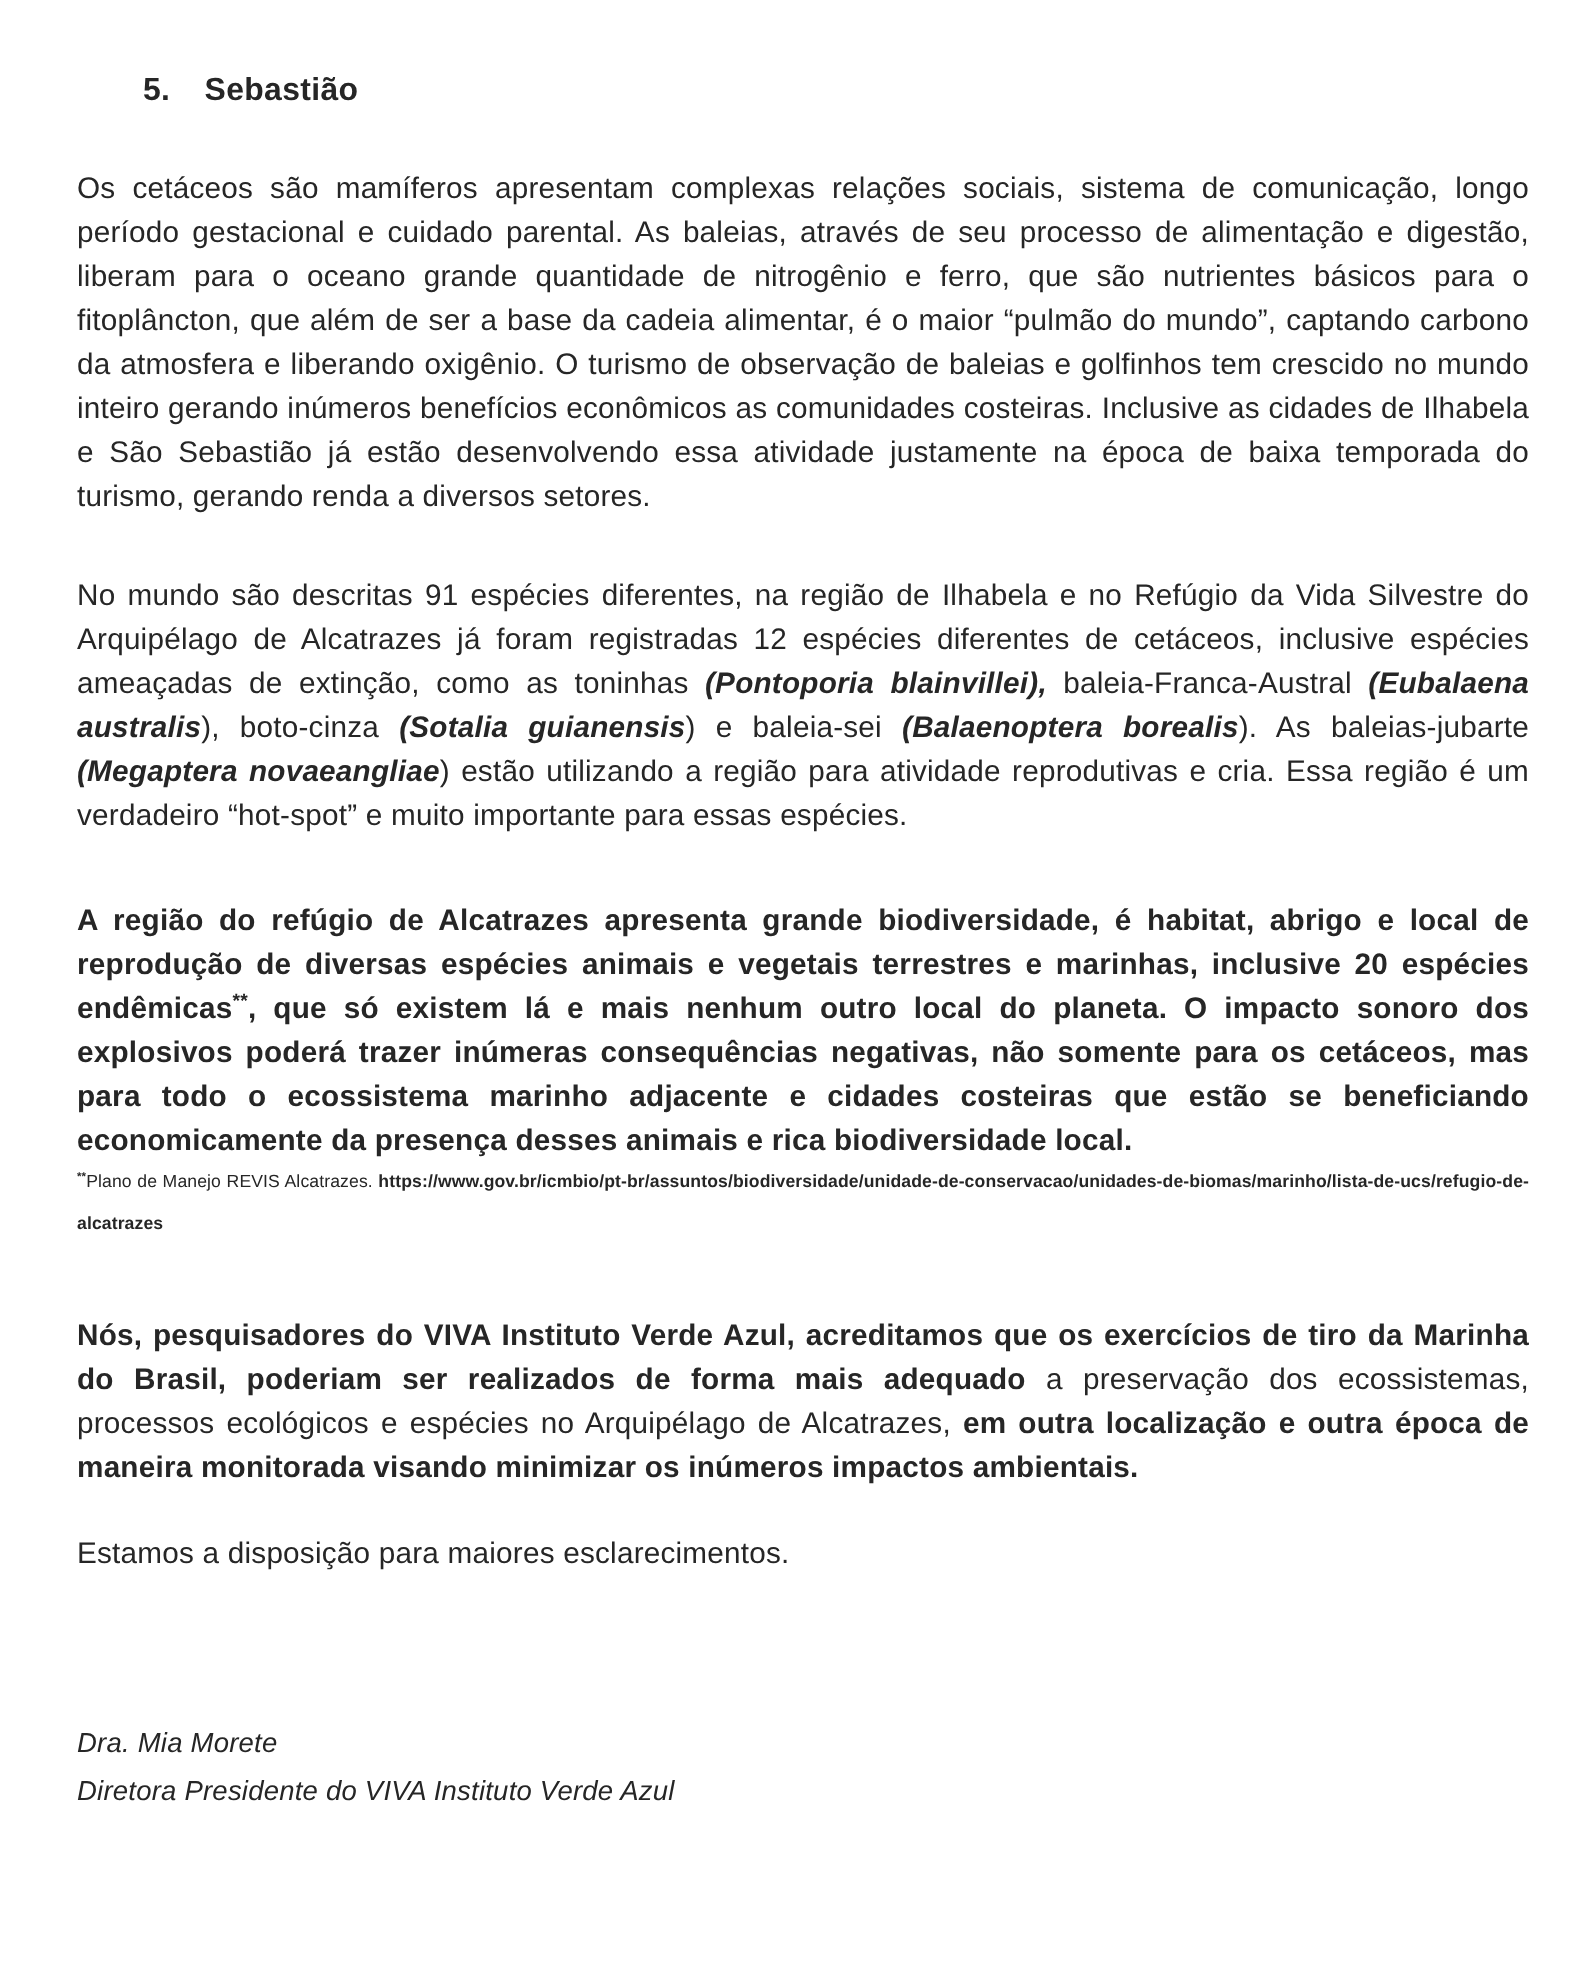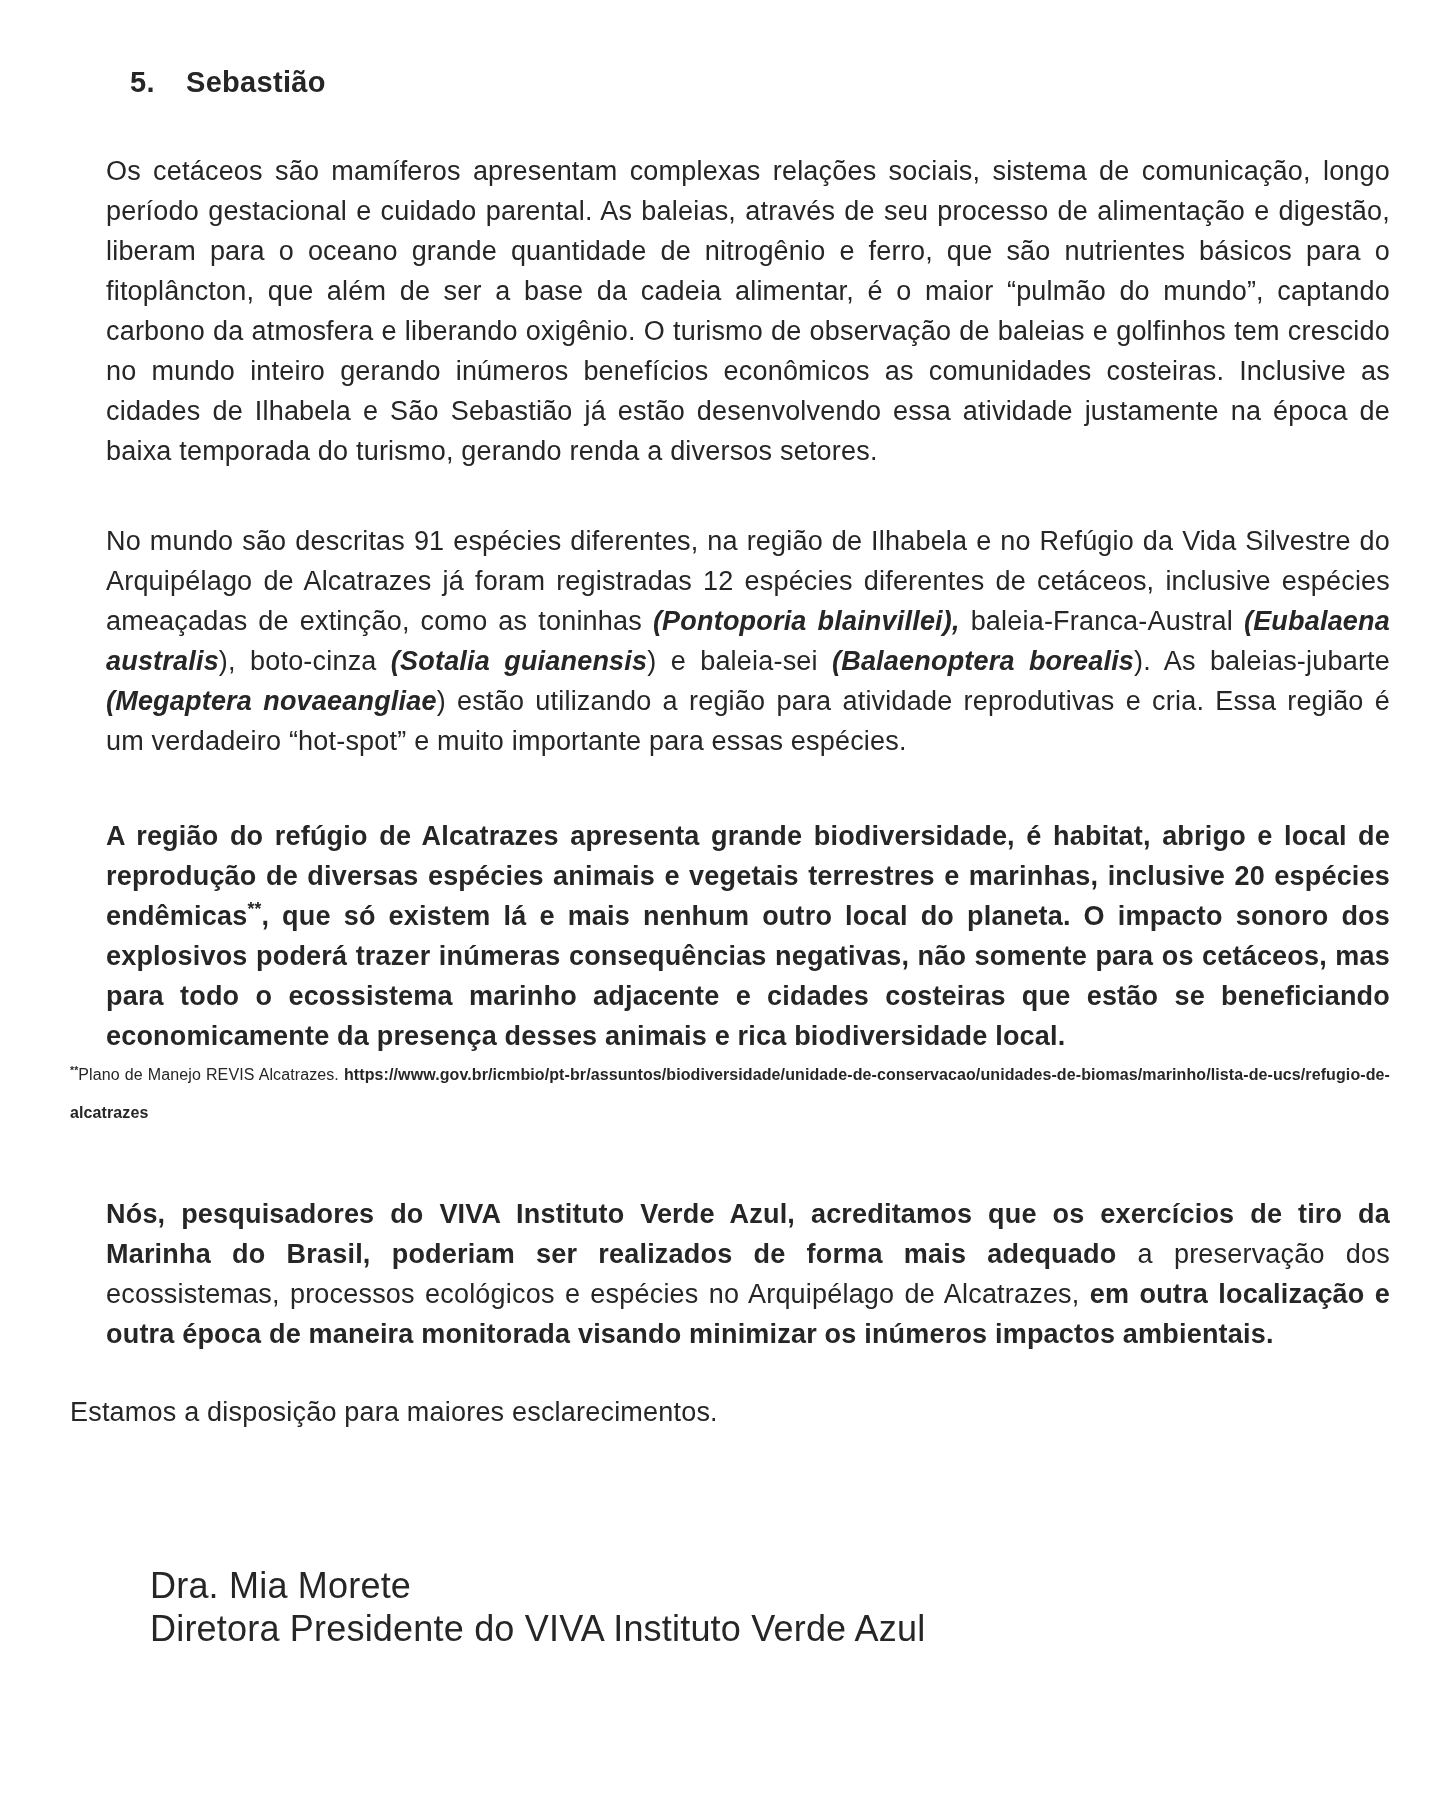--- a/index.html
+++ b/index.html
@@ -26,21 +26,20 @@
     font-weight: 700;
     letter-spacing: 0.3px;
     display: flex;
   }
   .heading .num { width: 56px; }
   .para {
     font-size: 27px;
     line-height: 40px;
     text-align: justify;
     letter-spacing: 0.2px;
-    margin-left: 36px;
   }
   .para.gap-md { margin-bottom: 50px; }
   .para.gap-lg { margin-bottom: 55px; }
   .para.gap-sm { margin-bottom: 38px; }
   .footnote {
     font-size: 16px;
     line-height: 38px;
     text-align: justify;
     margin-bottom: 62px;
     letter-spacing: 0.1px;
@@ -56,25 +55,25 @@
     line-height: 0;
   }
   .statement {
     font-size: 27px;
     line-height: 40px;
     font-weight: 400;
     letter-spacing: 0.2px;
     margin-bottom: 132px;
   }
   .signature {
-    margin-left: 80px;
-    font-size: 36px;
+    font-size: 25px;
     line-height: 43px;
     font-weight: 400;
     letter-spacing: 0.2px;
+    font-style: italic;
   }
 </style>
 </head>
 <body>
 
 <div class="page">
 
   <div class="heading">
     <span class="num">5.</span>
     <span class="title">Sebastião</span>

